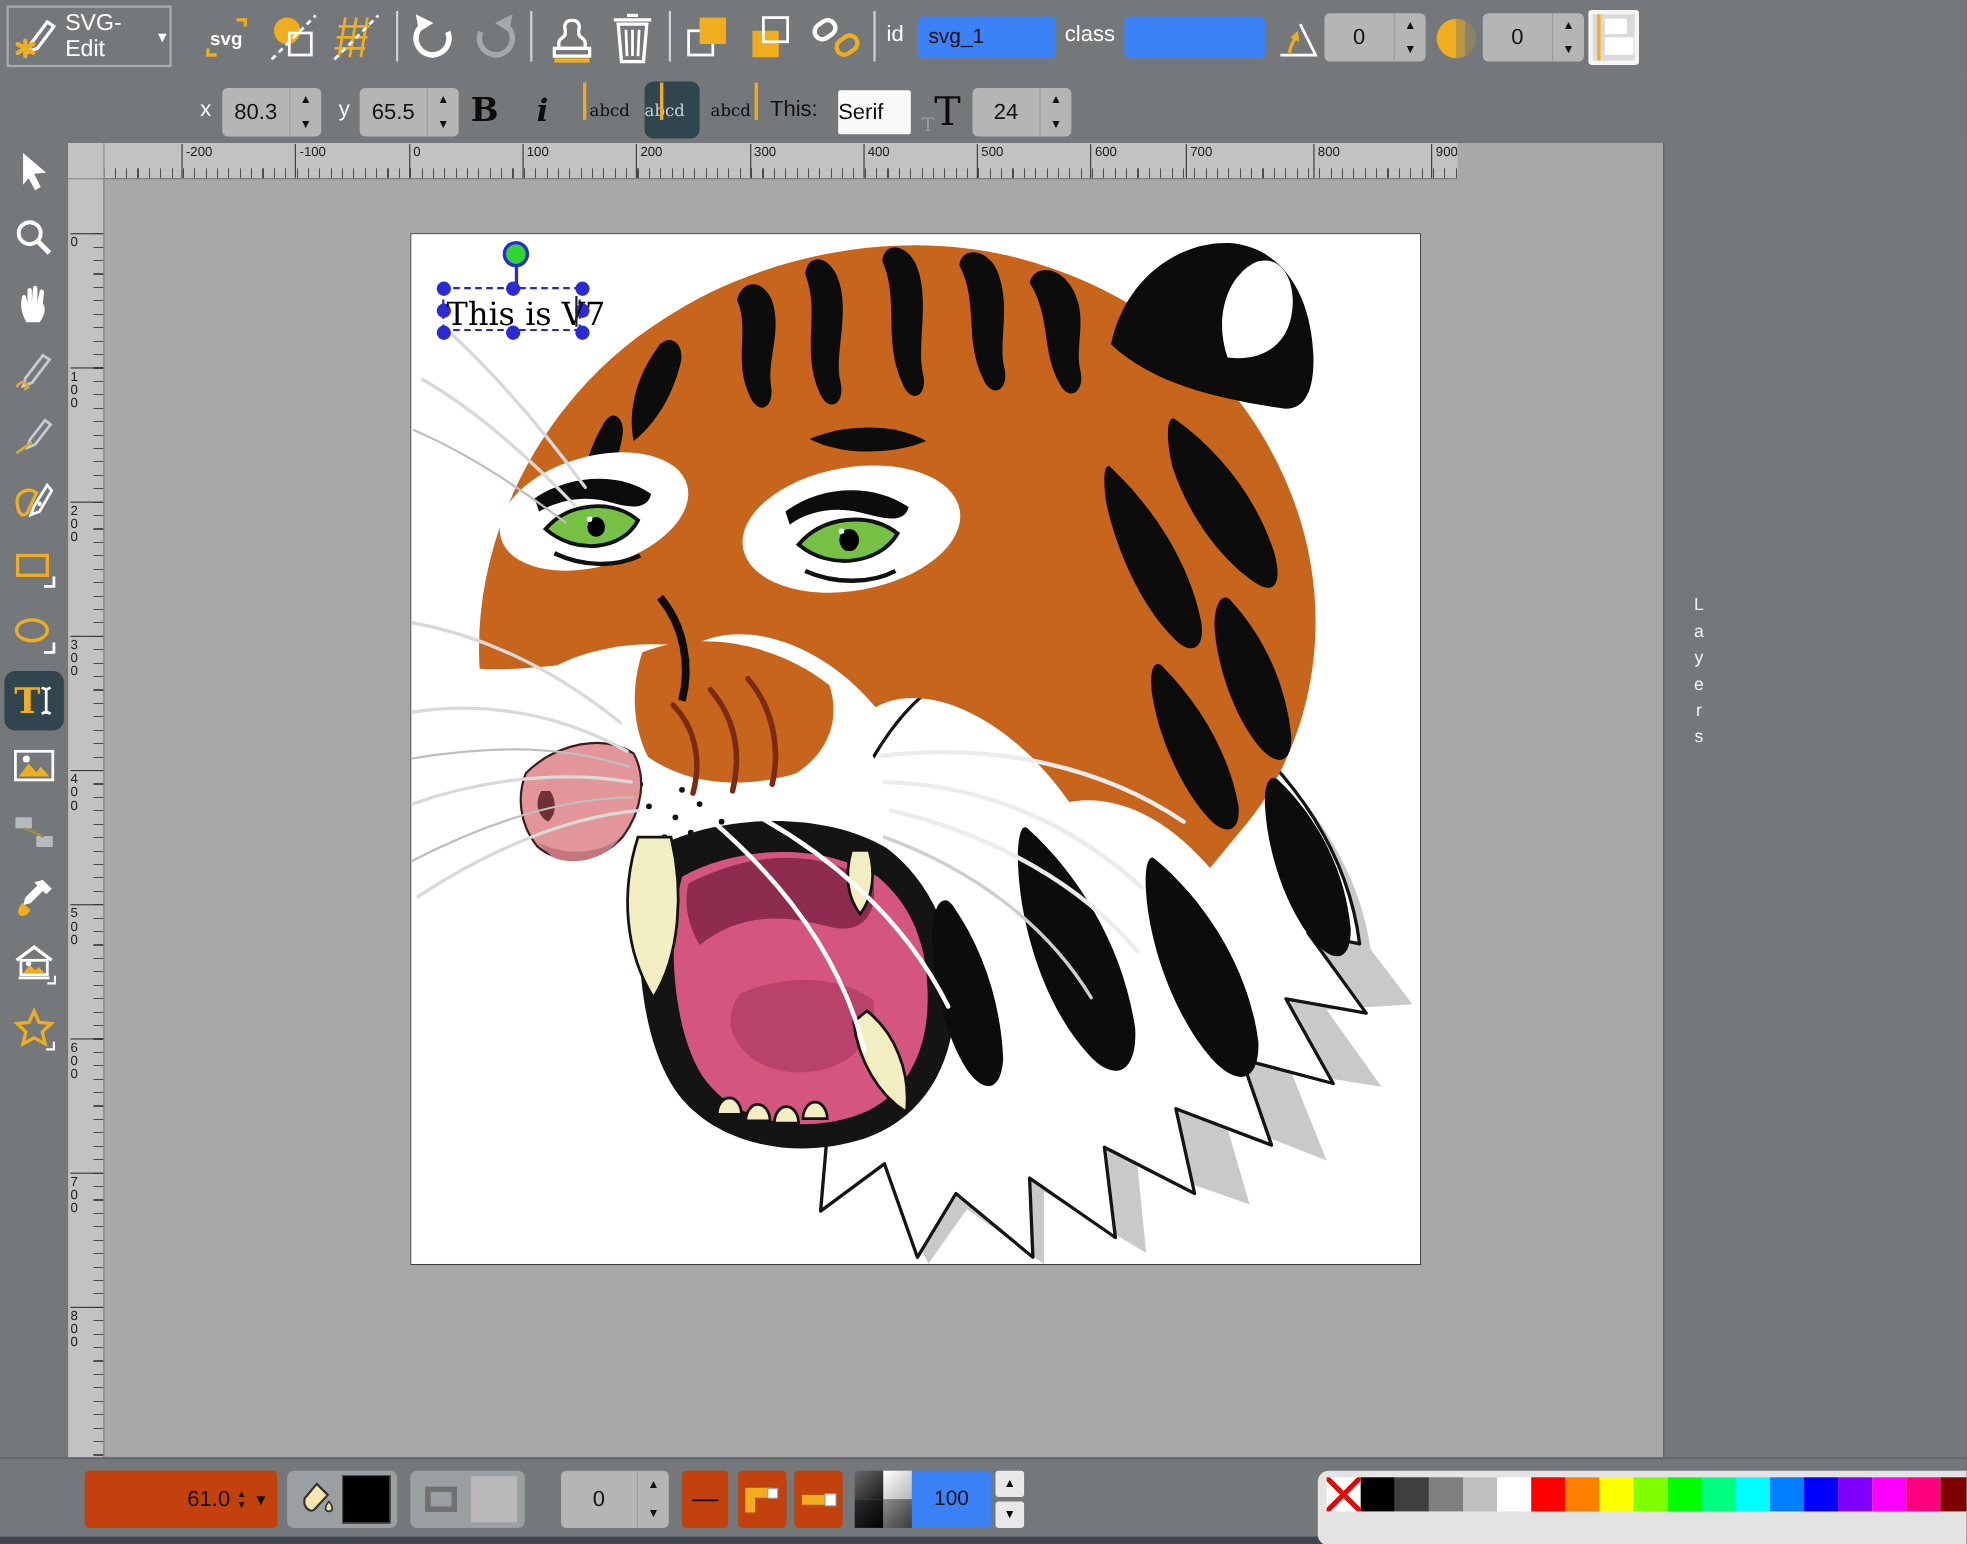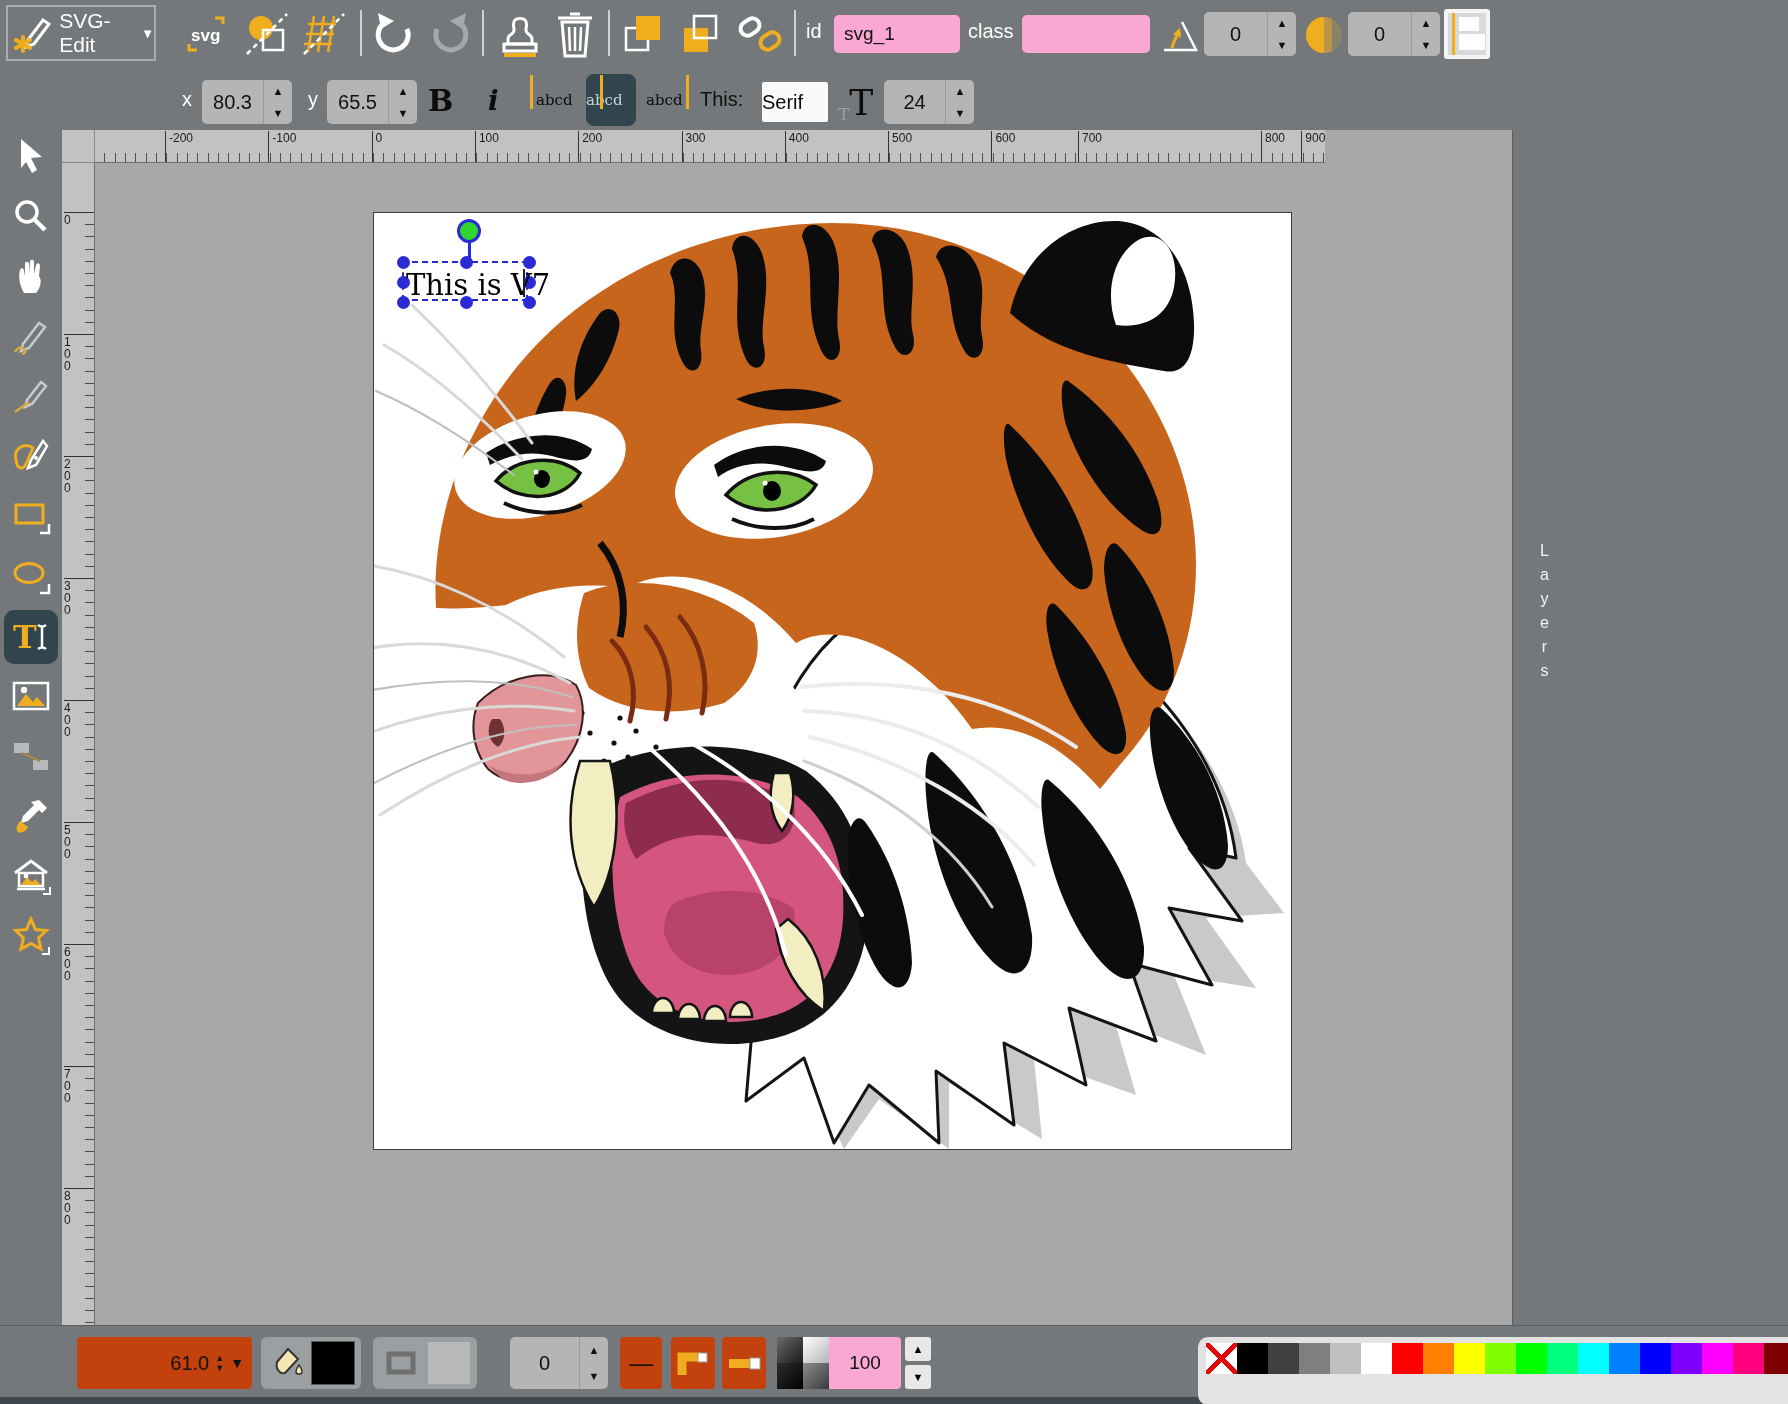--- a/index.html
+++ b/index.html
@@ -6,21 +6,21 @@
   #app{position:relative;width:1788px;height:1404px;background:#74787a;overflow:hidden;
        font-family:"Liberation Sans",sans-serif;-webkit-font-smoothing:antialiased;}
   .abs{position:absolute;}
   
   #top-row{position:absolute;left:0;top:0;width:1788px;height:68px;background:#74787a;}
   #row2{position:absolute;left:0;top:68px;width:1788px;height:62px;background:#74787a;border-bottom:1px solid #616568;}
   .tbtn{position:absolute;display:flex;align-items:center;cursor:pointer;}
   .sep{position:absolute;top:10px;width:2px;height:46px;background:#cfd2d4;}
   .lbl{position:absolute;color:#fff;font-size:20px;}
   .lbl.dark{color:#111;}
-  .fld{position:absolute;background:#f9a8d4;border-radius:5px;color:#111;font-size:19px;
+  .fld{position:absolute;background:#3b82f6;border-radius:5px;color:#111;font-size:19px;
        display:flex;align-items:center;padding:0 10px;box-sizing:border-box;}
   .spin{position:absolute;background:#b5b5b5;border-radius:5px;display:flex;align-items:stretch;overflow:hidden;}
   .spin .val{flex:1;display:flex;align-items:center;justify-content:center;color:#111;font-size:20px;}
   .spin .arr{width:28px;border-left:1px solid #9a9a9a;display:flex;flex-direction:column;}
   .spin .arr div{flex:1;display:flex;align-items:center;justify-content:center;font-size:11px;color:#111;}
   
   #left-col{position:absolute;left:0;top:130px;width:62px;height:1195px;background:#74787a;}
   .ltool{position:absolute;left:9px;width:44px;height:44px;display:flex;align-items:center;justify-content:center;cursor:pointer;}
   .ltool.sel{left:4px;width:54px;height:54px;background:#30454e;border-radius:10px;}
   
@@ -373,21 +373,21 @@
         <div class="hlab" style="left: 103px;">-200</div>
         <div class="hlab" style="left: 206.3px;">-100</div>
         <div class="hlab" style="left: 309.6px;">0</div>
         <div class="hlab" style="left: 412.9px;">100</div>
         <div class="hlab" style="left: 516.2px;">200</div>
         <div class="hlab" style="left: 619.5px;">300</div>
         <div class="hlab" style="left: 722.8px;">400</div>
         <div class="hlab" style="left: 826.1px;">500</div>
         <div class="hlab" style="left: 929.4px;">600</div>
         <div class="hlab" style="left: 1016px;">700</div>
-        <div class="hlab" style="left: 1199px;">800</div>
+        <div class="hlab" style="left: 1132px;">800</div>
         <div class="hlab" style="left: 1239.3px;">900</div>
         <div class="hlab" style="left: 1342.6px;">1000</div>
         <div class="hlab" style="left: 1445.9px;">1100</div>
       </div>
     <div id="vruler">
         <div class="vlab" style="top: 50px; white-space: pre-line;">0</div>
         <div class="vlab" style="top: 172px; white-space: pre-line;">1
 0
 0</div>
         <div class="vlab" style="top: 294px; white-space: pre-line;">2

